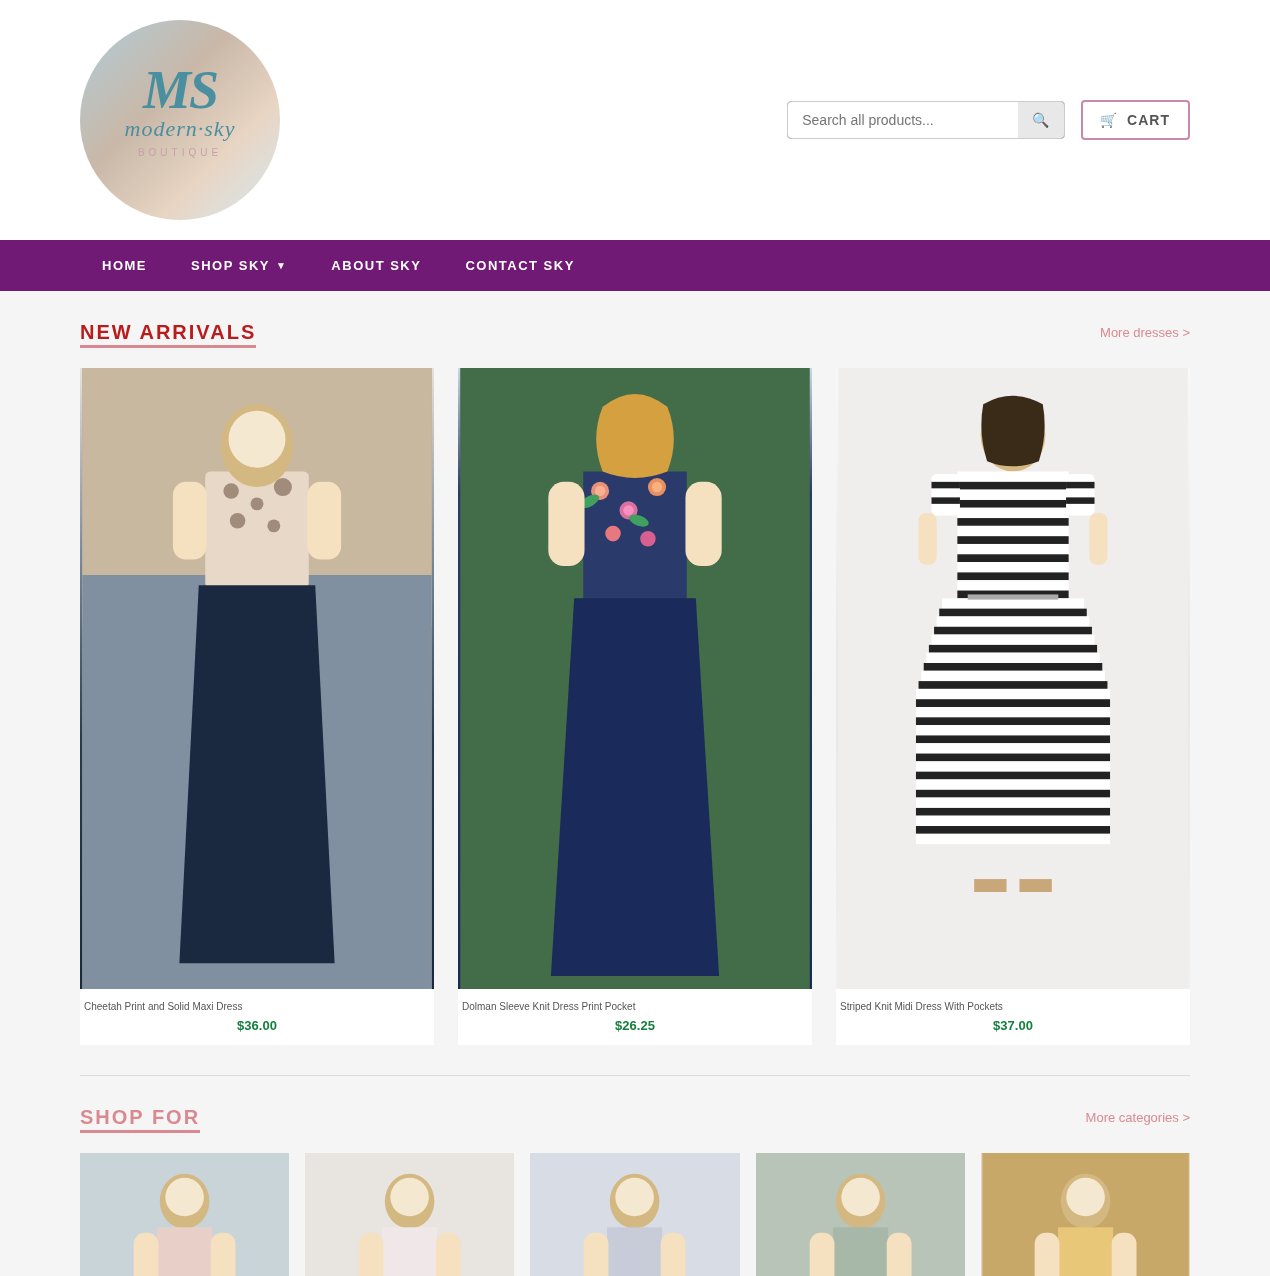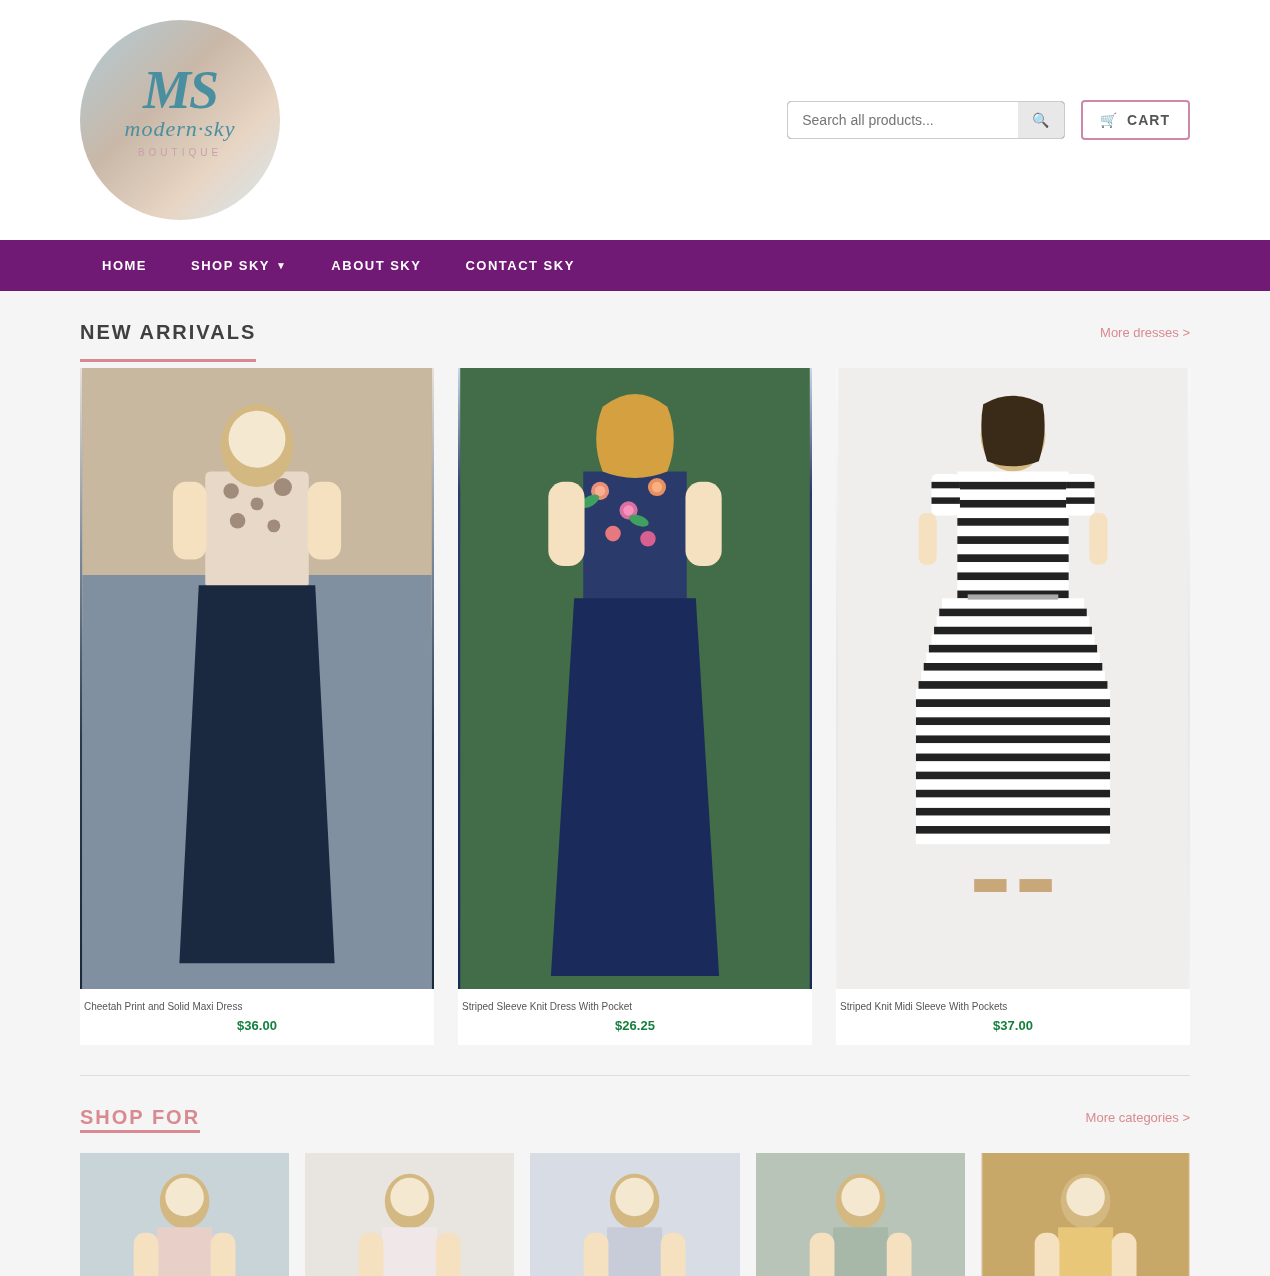--- a/index.html
+++ b/index.html
@@ -260,21 +260,21 @@
   <a class="nav-item">
     <span>CONTACT SKY</span>
   </a>
 </nav>
 
 <main class="main-content">
 
   <section>
     <div class="section-header">
       <h2 class="section-title">
-        <span style="color:#404040; border-bottom: 3px solid #d98a90; padding-bottom:16px;margin-top:12px;">NEW ARRIVALS</span>
+        <span style="color:#b91c1c; border-bottom: 3px solid #d98a90; padding-bottom:2px;margin-top:12px;">NEW ARRIVALS</span>
       </h2>
       <a class="more-link">More dresses &gt;</a>
     </div>
 
     <div class="products-grid">
 
       <div class="product-card">
         <div class="product-image-placeholder dress-maxi">
           <svg width="100%" height="100%" viewBox="0 0 270 480" xmlns="http://www.w3.org/2000/svg">
 
@@ -331,21 +331,21 @@
             <ellipse cx="100" cy="103" rx="8" ry="4" fill="#40a060" transform="rotate(-30 100 103)"></ellipse>
             <ellipse cx="138" cy="118" rx="8" ry="4" fill="#40a060" transform="rotate(20 138 118)"></ellipse>
 
             <rect x="68" y="88" width="28" height="65" fill="#f5e0c0" rx="12"></rect>
             <rect x="174" y="88" width="28" height="65" fill="#f5e0c0" rx="12"></rect>
 
             <path d="M110 30 Q135 10 160 30 Q170 55 160 80 Q135 90 110 80 Q100 55 110 30Z" fill="#d4a040"></path>
           </svg>
         </div>
         <div class="product-info">
-          <div class="product-name">Striped Sleeve Knit Dress With Pocket</div>
+          <div class="product-name">Dolman Sleeve Knit Dress Print Pocket</div>
           <div class="product-price">$26.25</div>
         </div>
       </div>
 
       <div class="product-card">
         <div class="product-image-placeholder dress-stripe">
           <svg width="100%" height="100%" viewBox="0 0 270 480" xmlns="http://www.w3.org/2000/svg">
 
             <rect width="270" height="480" fill="#f0eeec"></rect>
 
@@ -407,21 +407,21 @@
             <rect x="62" y="112" width="14" height="40" fill="#f5e0c0" rx="6"></rect>
             <rect x="194" y="112" width="14" height="40" fill="#f5e0c0" rx="6"></rect>
 
             <rect x="105" y="395" width="25" height="10" fill="#c8a878"></rect>
             <rect x="140" y="395" width="25" height="10" fill="#c8a878"></rect>
 
             <path d="M112 28 Q135 15 158 28 Q162 50 155 72 Q135 80 115 72 Q108 50 112 28Z" fill="#3a2a18"></path>
           </svg>
         </div>
         <div class="product-info">
-          <div class="product-name">Striped Knit Midi Sleeve With Pockets</div>
+          <div class="product-name">Striped Knit Midi Dress With Pockets</div>
           <div class="product-price">$37.00</div>
         </div>
       </div>
 
     </div>
   </section>
 
   <hr class="section-divider">
 
   <section>

